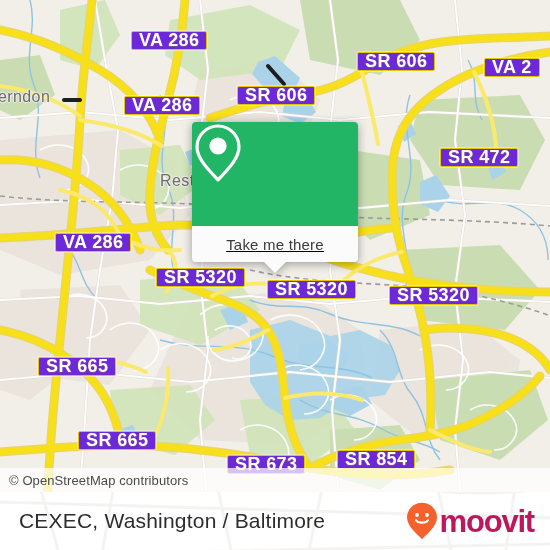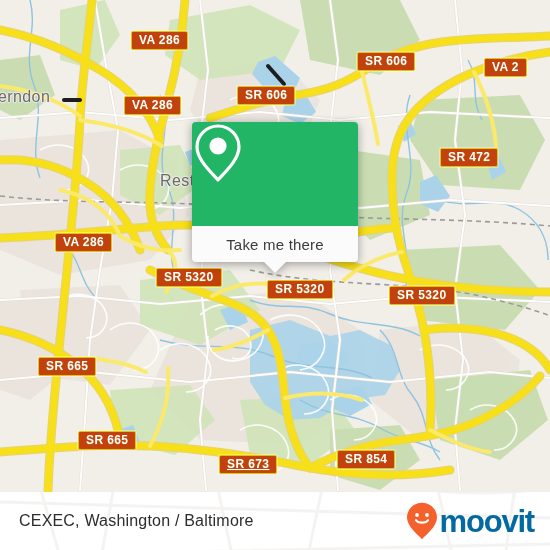--- a/index.html
+++ b/index.html
@@ -20,32 +20,33 @@
   
   .place{
     position:absolute;color:#6b6b6b;font-size:16px;letter-spacing:.4px;
     white-space:nowrap;text-shadow:
       1px 0 1px #f2efe9,-1px 0 1px #f2efe9,0 1px 1px #f2efe9,0 -1px 1px #f2efe9;
   }
 
   
   .shield{
     position:absolute;display:inline-block;
-    background:#c2410c;border:1px solid #e3c500;border-radius:2px;
-    color:#ffffff;font-size:12px;font-weight:bold;letter-spacing:.4px;
+    background:#6d28d9;border:1px solid #e3c500;border-radius:2px;
+    color:#ffffff;font-size:18px;font-weight:bold;letter-spacing:.4px;
     padding:2px 7px 3px 7px;line-height:12px;white-space:nowrap;
     text-shadow:0 1px 0 rgba(160,140,0,.35);
     box-shadow:0 0 0 1px rgba(255,255,255,.35);
   }
 
   
   #popup{
     position:absolute;left:192px;top:122px;width:166px;
     border-radius:4px;overflow:visible;
     filter:drop-shadow(0 2px 5px rgba(0,0,0,.35));
+    text-decoration:underline;
   }
   #popup-top{
     background:#22b566;height:104px;border-radius:4px 4px 0 0;
     display:flex;align-items:center;justify-content:center;
   }
   #popup-bottom{
     background:#fbfbfb;height:36px;border-radius:0 0 4px 4px;
     display:flex;align-items:center;justify-content:center;
     color:#3b3b3b;font-size:15px;letter-spacing:.2px;
   }
@@ -65,28 +66,28 @@
   }
 
   
   #footer{
     position:absolute;left:0;top:492px;width:550px;height:58px;
     background:#ffffff;overflow:hidden;
   }
   #footer-watermark{position:absolute;left:0;top:-40px;opacity:.55;}
   #footer-title{
     position:absolute;left:19px;top:0;height:58px;display:flex;align-items:center;
-    color:#2d2d2d;font-size:16px;letter-spacing:.2px;white-space:nowrap;
+    color:#2d2d2d;font-size:21px;letter-spacing:.2px;white-space:nowrap;
   }
   #logo{
     position:absolute;right:16px;top:0;height:58px;
     display:flex;align-items:center;gap:1px;
   }
   #logo-text{
-    color:#0369a1;font-size:31px;font-weight:bold;letter-spacing:-1.2px;
+    color:#be185d;font-size:31px;font-weight:bold;letter-spacing:-1.2px;
     line-height:31px;margin-left:1px;
   }
 </style>
 </head>
 <body>
 
 <div id="screen">
 
   <div id="map">
 
@@ -286,36 +287,39 @@
     <div class="shield" style="left:357px;top:52px;">SR 606</div>
     <div class="shield" style="left:484px;top:58px;">VA 2</div>
     <div class="shield" style="left:124px;top:96px;">VA 286</div>
     <div class="shield" style="left:440px;top:148px;">SR 472</div>
     <div class="shield" style="left:55px;top:233px;">VA 286</div>
     <div class="shield" style="left:156px;top:268px;">SR 5320</div>
     <div class="shield" style="left:267px;top:280px;">SR 5320</div>
     <div class="shield" style="left:389px;top:286px;">SR 5320</div>
     <div class="shield" style="left:38px;top:357px;">SR 665</div>
     <div class="shield" style="left:78px;top:431px;">SR 665</div>
-    <div class="shield" style="left:219px;top:455px;text-decoration:underline;">SR 673</div>
+    <div class="shield" style="left:227px;top:455px;">SR 673</div>
     <div class="shield" style="left:337px;top:450px;">SR 854</div>
 
     <div id="popup">
       <div id="popup-top">
         <svg width="52" height="62" viewBox="0 0 52 62">
           <path d="M26 4 C14.4 4 5 13.4 5 25 C5 37.5 19 50 26 58 C33 50 47 37.5 47 25 C47 13.4 37.6 4 26 4 Z" fill="none" stroke="#ffffff" stroke-width="3.2" stroke-linejoin="round"></path>
           <circle cx="26" cy="24" r="8.6" fill="#ffffff"></circle>
         </svg>
       </div>
       <div id="popup-bottom">
         <span>Take me there</span>
       </div>
       <div id="popup-tail"></div>
     </div>
 
+    <div id="attrib">
+      <span>© OpenStreetMap contributors</span>
+    </div>
   </div>
 
   <div id="footer">
 
     <svg id="footer-watermark" width="550" height="140" viewBox="0 0 550 140">
       <g stroke="#eceae6" stroke-width="3" fill="none">
         <path d="M30,0 L70,140"></path>
         <path d="M120,0 L95,140"></path>
         <path d="M210,0 L240,140"></path>
         <path d="M330,0 L300,140"></path>

